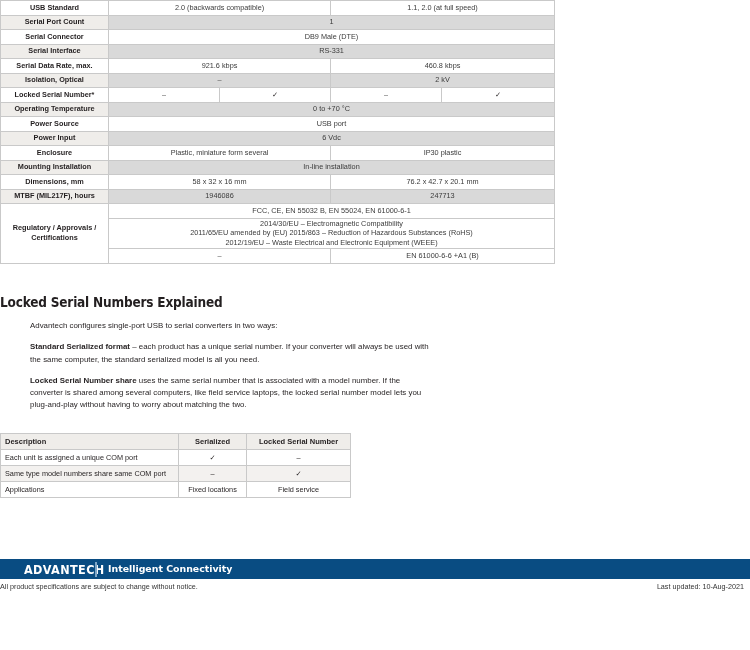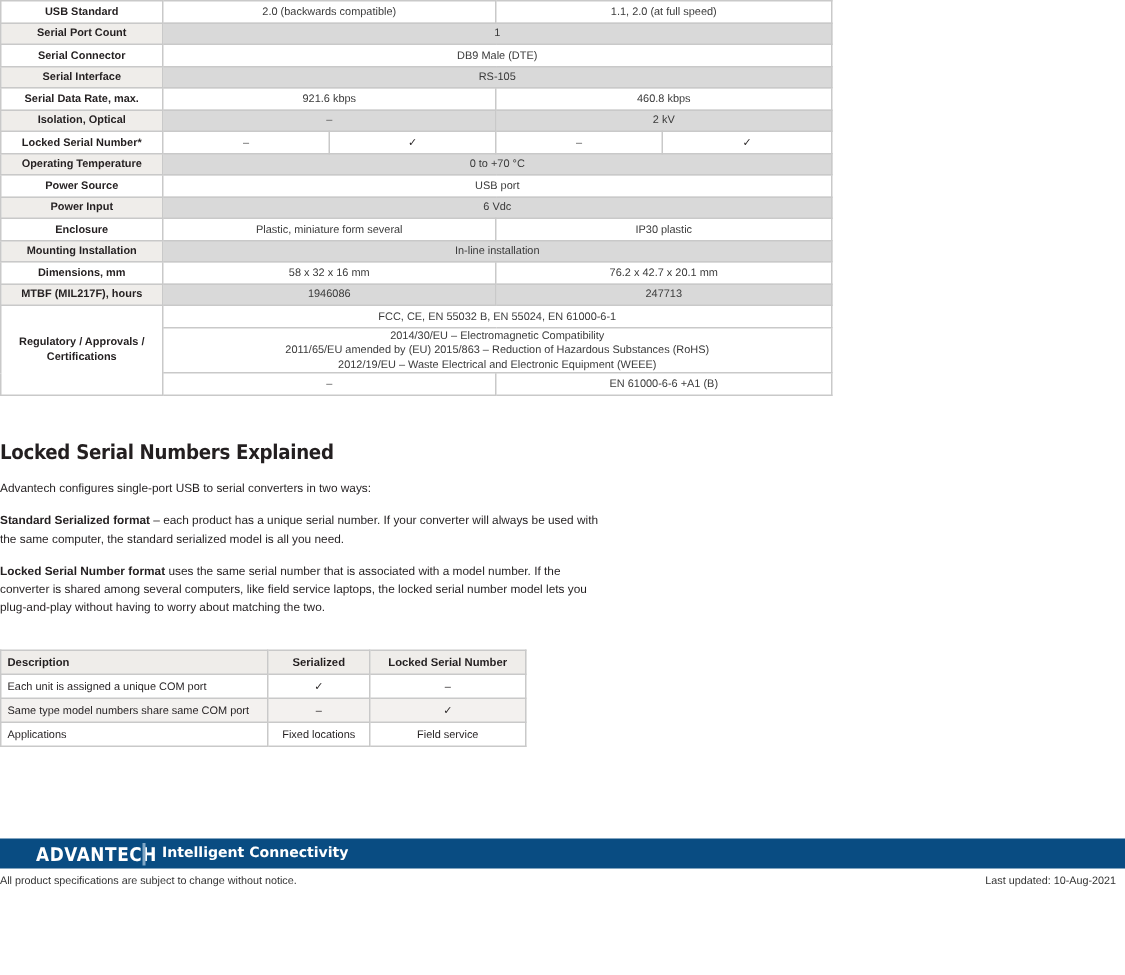--- a/index.html
+++ b/index.html
@@ -78,20 +78,21 @@
 
   
   .body-copy {
     position: absolute;
     left: 0;
     top: 320px;
     width: 400px;
     font-size: 7.9px;
     line-height: 1.55;
     color: #231f20;
+    padding-left: 30px;
   }
   .body-copy p { margin: 0 0 9px 0; }
   .body-copy p:last-child { margin-bottom: 0; }
   .body-copy b { font-weight: bold; }
 
   
   .cmp-table {
     position: absolute;
     left: 0;
     top: 433px;
@@ -197,21 +198,21 @@
       <tr>
         <td class="lbl lbl-alt">Serial Port Count</td>
         <td class="val val-alt" colspan="4">1</td>
       </tr>
       <tr>
         <td class="lbl">Serial Connector</td>
         <td class="val" colspan="4">DB9 Male (DTE)</td>
       </tr>
       <tr>
         <td class="lbl lbl-alt">Serial Interface</td>
-        <td class="val val-alt" colspan="4">RS-105</td>
+        <td class="val val-alt" colspan="4">RS-331</td>
       </tr>
       <tr>
         <td class="lbl">Serial Data Rate, max.</td>
         <td class="val" colspan="2">921.6 kbps</td>
         <td class="val" colspan="2">460.8 kbps</td>
       </tr>
       <tr>
         <td class="lbl lbl-alt">Isolation, Optical</td>
         <td class="val val-alt dash" colspan="2">–</td>
         <td class="val val-alt" colspan="2">2 kV</td>
@@ -276,21 +277,21 @@
 </table>
 
 <div class="section-heading">Locked Serial Numbers Explained</div>
 
 <div class="body-copy">
   <p>Advantech configures single-port USB to serial converters in two ways:</p>
   <p>
     <b>Standard Serialized format</b><span> – each product has a unique serial number. If your converter will always be used with the same computer, the standard serialized model is all you need.</span>
   </p>
   <p>
-    <b>Locked Serial Number format</b><span> uses the same serial number that is associated with a model number. If the converter is shared among several computers, like field service laptops, the locked serial number model lets you plug-and-play without having to worry about matching the two.</span>
+    <b>Locked Serial Number share</b><span> uses the same serial number that is associated with a model number. If the converter is shared among several computers, like field service laptops, the locked serial number model lets you plug-and-play without having to worry about matching the two.</span>
   </p>
 </div>
 
 <table class="cmp-table">
   <thead>
     <tr>
       <th class="cmp-desc">Description</th>
       <th class="cmp-col">Serialized</th>
       <th class="cmp-col2">Locked Serial Number</th>
     </tr>

